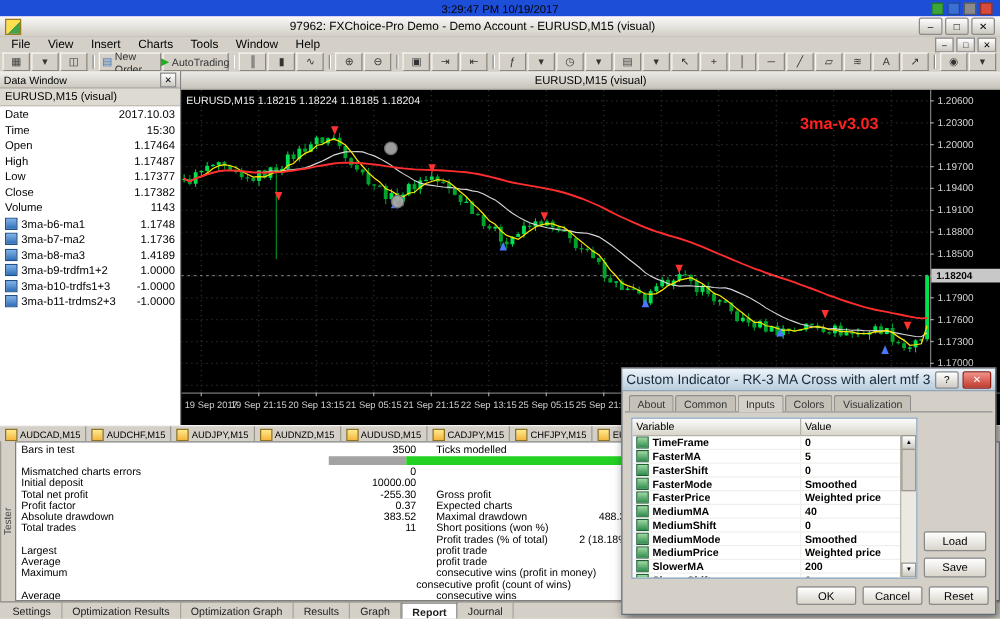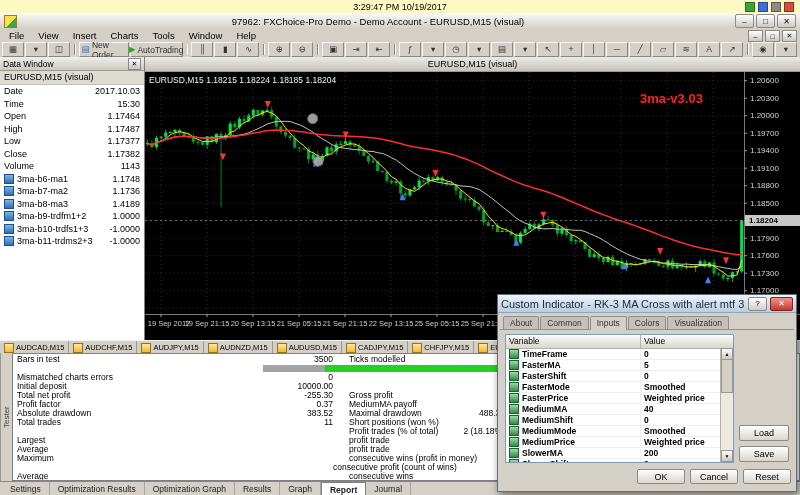--- a/index.html
+++ b/index.html
@@ -1,20 +1,20 @@
 <!DOCTYPE html>
 <html><head>
 <meta charset="utf-8">
 <style>
   html,body{margin:0;padding:0;}
   .screen{position:relative;width:800px;height:495px;background:#d4d0c8;overflow:hidden;
           font-family:"Liberation Sans",sans-serif;font-size:10px;color:#000;cursor:default;
           -webkit-user-select:none;user-select:none;}
   
-  .capture-bar{position:absolute;top:0;left:0;right:0;height:13px;background:#fef9c3;
+  .capture-bar{position:absolute;top:0;left:0;right:0;height:13px;background:#1d4ed8;
                border-bottom:2px solid #8b5cf6;display:flex;align-items:center;justify-content:center;font-size:9px;}
   .capture-icons{position:absolute;right:6px;top:2px;display:flex;gap:3px;}
   .ci{width:8px;height:8px;border:1px solid rgba(0,0,0,.35);display:inline-block;}
   
   .titlebar{position:absolute;top:13px;left:0;right:0;height:16px;
             background:linear-gradient(#fafaf8,#d2cec5);border-bottom:1px solid #9d9a92;
             display:flex;align-items:center;padding:0 4px;}
   .app-icon{width:11px;height:11px;background:linear-gradient(135deg,#ffdf4f 55%,#43a24a 55%);
             border:1px solid #9c7a1e;margin-right:4px;}
   .title-text{flex:1;text-align:center;font-size:9.5px;white-space:nowrap;overflow:hidden;}
@@ -804,21 +804,21 @@
           <span>Total net profit</span>
           <span class="num">-255.30</span>
           <span></span>
           <span>Gross profit</span>
           <span class="num"></span>
         </div>
         <div class="r-row">
           <span>Profit factor</span>
           <span class="num">0.37</span>
           <span></span>
-          <span>MediumMA payoff</span>
+          <span>Expected charts</span>
           <span class="num"></span>
         </div>
         <div class="r-row">
           <span>Absolute drawdown</span>
           <span class="num">383.52</span>
           <span></span>
           <span>Maximal drawdown</span>
           <span class="num">488.38</span>
         </div>
         <div class="r-row">

